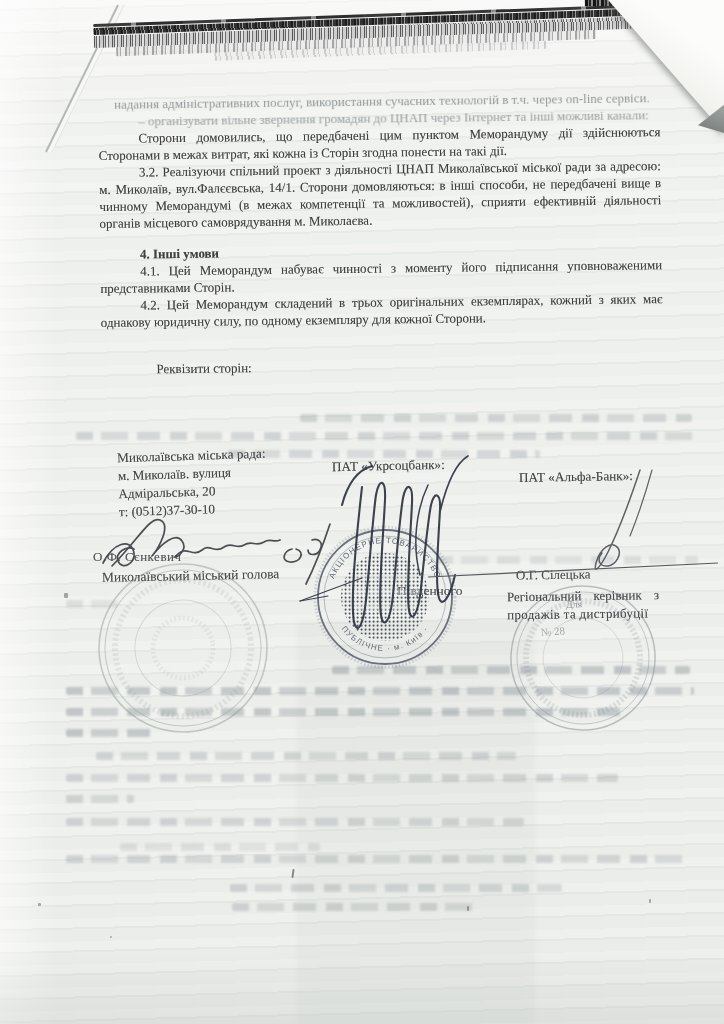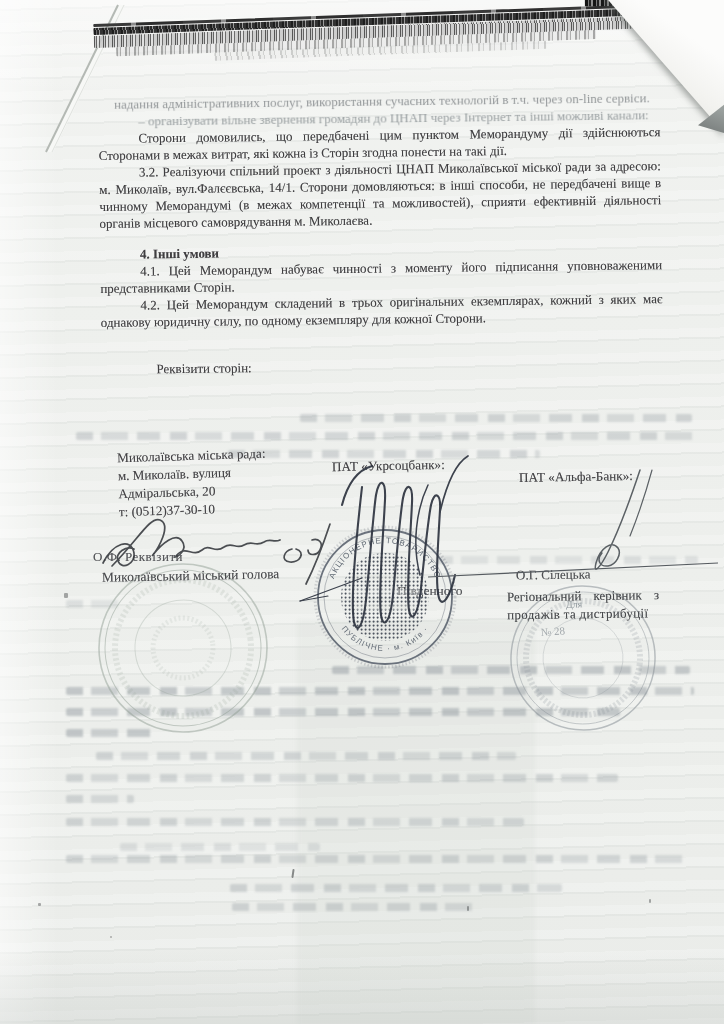--- a/index.html
+++ b/index.html
@@ -179,21 +179,21 @@
 
   <div class="abs party-city">
     <span>Миколаївська міська рада:</span>
     <span>м. Миколаїв. вулиця</span>
     <span>Адміральська, 20</span>
     <span>т: (0512)37-30-10</span>
   </div>
   <div class="abs party-usb">ПАТ «Укрсоцбанк»:</div>
   <div class="abs party-alfa">ПАТ «Альфа-Банк»:</div>
 
-  <div class="abs mayor-name">О.Ф. Реквізити</div>
+  <div class="abs mayor-name">О.Ф. Сєнкевич</div>
   <div class="abs mayor-title">Миколаївський міський голова</div>
   <div class="abs alfa-name">О.Г. Сілецька</div>
   <div class="abs alfa-title">
     <span class="l1">Регіональний керівник з</span>
     <span class="l2">продажів та дистрибуції</span>
   </div>
 
   <svg class="layer over" width="724" height="1024" viewBox="0 0 724 1024">
 
     <g fill="none" stroke="#35383d" stroke-width="1.7" stroke-linecap="round" opacity=".88">

